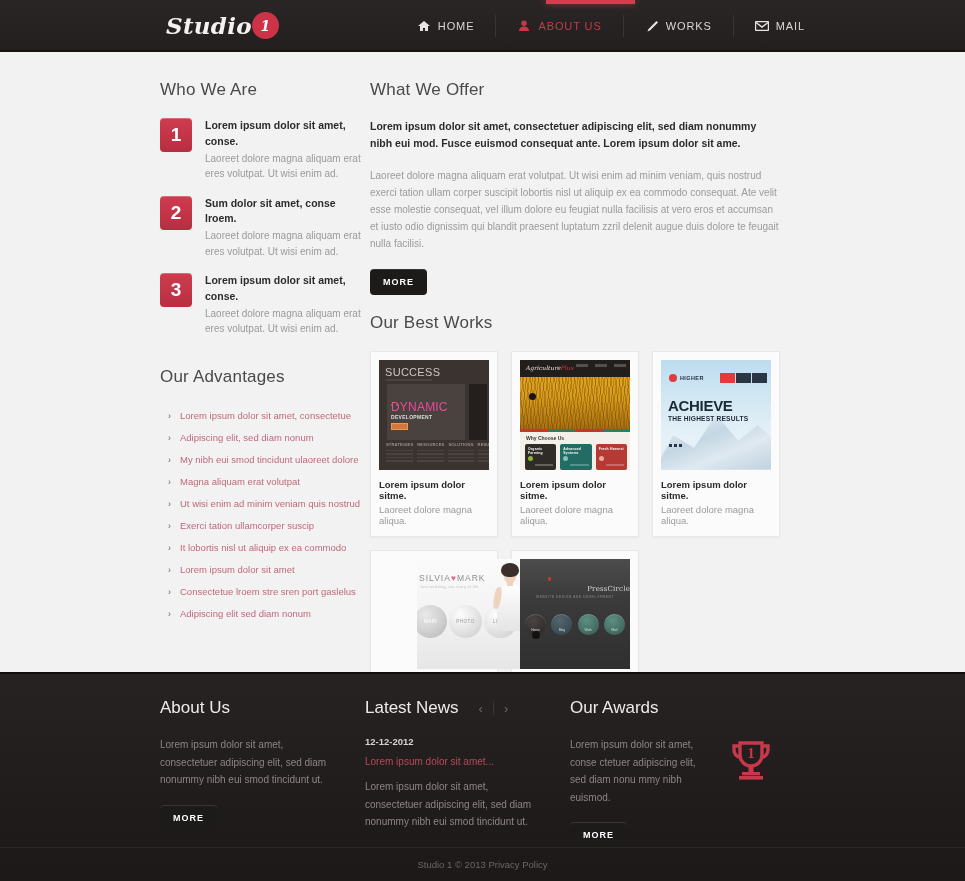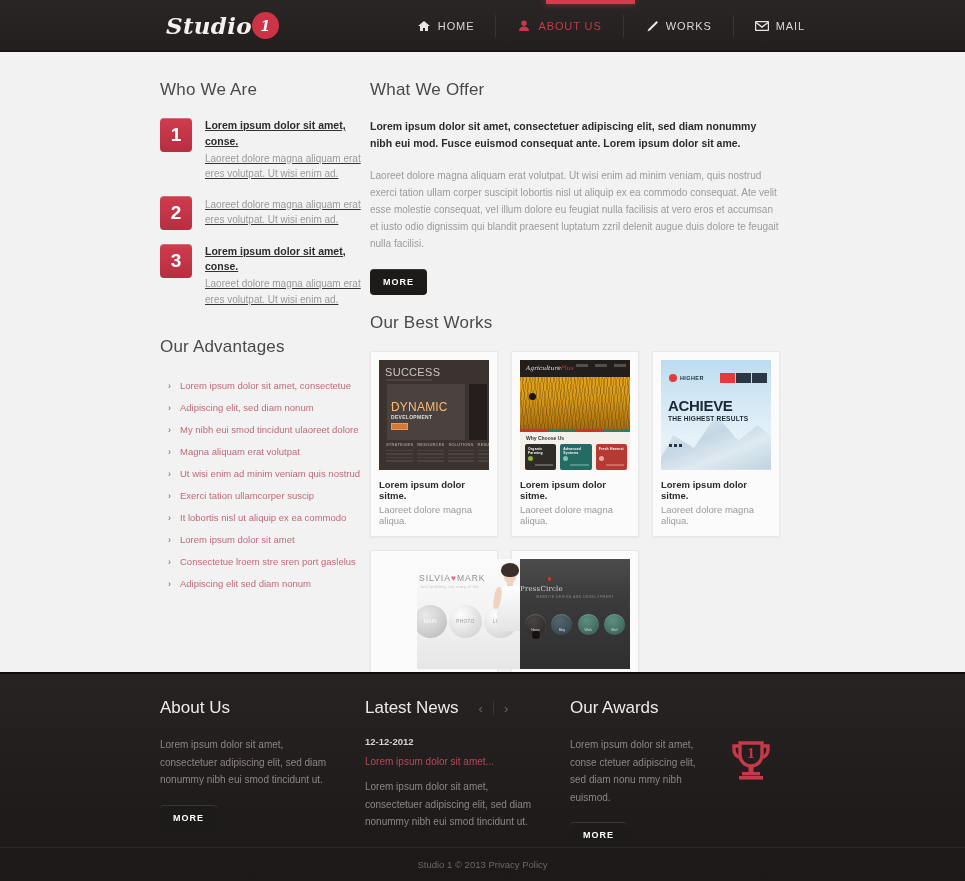--- a/index.html
+++ b/index.html
@@ -70,21 +70,21 @@
 
   
   .wwa-item { display: flex; gap: 13px; margin-bottom: 14px; }
   .wwa-num {
     flex: 0 0 32px; width: 32px; height: 34px; border-radius: 4px;
     background: linear-gradient(180deg,#cf3c4e 0%,#b72e40 100%);
     color: #fff; font-size: 19px; font-weight: bold;
     display: flex; align-items: center; justify-content: center;
     box-shadow: inset 0 1px 0 rgba(255,255,255,.25);
   }
-  .wwa-text { flex: 1; text-decoration: underline; }
+  .wwa-text { flex: 1; }
   .wwa-title { font-size: 10.5px; font-weight: bold; color: #2c2c2c; line-height: 1.5; }
   .wwa-desc { font-size: 10px; color: #9b9b9b; line-height: 1.55; margin-top: 1px; }
 
   
   .offer-lead { font-size: 10.5px; font-weight: bold; color: #2b2b2b; line-height: 1.65; }
   .offer-body { font-size: 10px; color: #9b9b9b; line-height: 1.72; margin-top: 14px; }
   .btn-more {
     display: inline-block; margin-top: 16px;
     background: #1d1a1a; color: #fff;
     font-size: 9px; font-weight: bold; letter-spacing: 1px;
@@ -113,21 +113,21 @@
   .work-thumb { width: 110px; height: 110px; overflow: hidden; position: relative; margin: 0 auto; }
   .work-title { font-size: 9.5px; font-weight: bold; color: #2b2b2b; margin-top: 9px; }
   .work-desc { font-size: 9.5px; color: #9b9b9b; margin-top: 3px; }
 
   
   .t1 { background: #3a3330; }
   .t1 .t1-head { position:absolute; top:6px; left:6px; font-size:11px; color:#cdc6c0; font-weight:300; letter-spacing:.3px;}
   .t1 .t1-sub { position:absolute; top:19px; left:7px; width:46px; height:2px; background:#4c4441;}
   .t1 .t1-hero { position:absolute; top:24px; left:8px; width:78px; height:56px; background:#4a423f;}
   .t1 .t1-side { position:absolute; top:24px; right:2px; width:18px; height:56px; background:#241f1d;}
-  .t1 .t1-dyn { position:absolute; top:40px; left:12px; font-size:12px; color:#fdba74; letter-spacing:.2px;}
+  .t1 .t1-dyn { position:absolute; top:40px; left:12px; font-size:12px; color:#ec4899; letter-spacing:.2px;}
   .t1 .t1-dev { position:absolute; top:54px; left:12px; font-size:5px; color:#ddd; font-weight:bold; letter-spacing:.3px;}
   .t1 .t1-btn { position:absolute; top:63px; left:12px; width:17px; height:7px; background:#d37838; border:1px solid #e89a5c;}
   .t1 .t1-dots { position:absolute; top:32px; left:12px; }
   .t1 .t1-dots i { display:inline-block; width:2px; height:2px; background:#c06a32; margin-right:3px; border-radius:50%;}
   .t1 .t1-cols { position:absolute; bottom:6px; left:7px; right:4px; display:flex; gap:4px;}
   .t1 .t1-cols div { flex:1; }
   .t1 .t1-cols b { display:block; font-size:4px; color:#9a918d; letter-spacing:.2px; margin-bottom:3px;}
   .t1 .t1-cols u { display:block; height:1.5px; background:#4a4340; margin-bottom:2px; text-decoration:none;}
 
   
@@ -187,21 +187,21 @@
   .t4 .t4-circles i:first-child { background: radial-gradient(circle at 35% 30%, #e9e9e9 0%, #cfcfcf 55%, #b4b4b4 100%); color:#fff;}
   .t4 .t4-bride { position:absolute; top:4px; right:0; width:34px; height:68px; }
   .t4 .t4-hair { position:absolute; top:0; left:8px; width:18px; height:14px; border-radius:50% 50% 42% 42%; background:#3b2f2b;}
   .t4 .t4-face { position:absolute; top:7px; left:11px; width:12px; height:13px; border-radius:46%; background:#f0d2c0;}
   .t4 .t4-neck { position:absolute; top:18px; left:14px; width:6px; height:5px; background:#f0d2c0;}
   .t4 .t4-dress { position:absolute; top:21px; left:4px; width:27px; height:47px; background:linear-gradient(180deg,#ffffff 0%,#f1f1f1 50%,#e4e4e4 100%); border-radius:45% 45% 18% 18%;}
   .t4 .t4-arm { position:absolute; top:24px; left:1px; width:7px; height:22px; background:#f0d2c0; border-radius:40%; transform:rotate(10deg);}
 
   
   .t5 { background: linear-gradient(180deg,#4c4c4c 0%,#3b3b3b 35%,#2f2f2f 100%); }
-  .t5 .t5-logo { position:absolute; top:26px; left:0; right:0; text-align:left; font-family:"DejaVu Serif",serif; font-size:7px; color:#d8d8d8; letter-spacing:.2px;}
+  .t5 .t5-logo { position:absolute; top:26px; left:0; right:0; text-align:right; font-family:"DejaVu Serif",serif; font-size:7px; color:#d8d8d8; letter-spacing:.2px;}
   .t5 .t5-tag { position:absolute; top:36px; left:0; right:0; text-align:center; font-size:3.2px; color:#8f8f8f; letter-spacing:.6px;}
   .t5 .t5-circles { position:absolute; top:55px; left:5px; right:5px; display:flex; justify-content:space-between;}
   .t5 .t5-circles i {
     width:21px; height:21px; border-radius:50%;
     display:flex; align-items:flex-end; justify-content:center;
     font-size:3.2px; color:#ddd; font-style:normal; padding-bottom:3px;
     box-shadow: inset 0 1px 0 rgba(255,255,255,.18);
   }
   .t5 .c1 { background: radial-gradient(circle at 40% 30%, #4a4444 0%, #2a2525 100%); }
   .t5 .c2 { background: radial-gradient(circle at 40% 30%, #53666e 0%, #2f4148 100%); }
@@ -303,20 +303,21 @@
           <div class="wwa-item">
             <div class="wwa-num">1</div>
             <div class="wwa-text">
               <div class="wwa-title">Lorem ipsum dolor sit amet, conse.</div>
               <div class="wwa-desc">Laoreet dolore magna aliquam erat eres volutpat. Ut wisi enim ad.</div>
             </div>
           </div>
           <div class="wwa-item">
             <div class="wwa-num">2</div>
             <div class="wwa-text">
+              <div class="wwa-title">Sum dolor sit amet, conse lroem.</div>
               <div class="wwa-desc">Laoreet dolore magna aliquam erat eres volutpat. Ut wisi enim ad.</div>
             </div>
           </div>
           <div class="wwa-item">
             <div class="wwa-num">3</div>
             <div class="wwa-text">
               <div class="wwa-title">Lorem ipsum dolor sit amet, conse.</div>
               <div class="wwa-desc">Laoreet dolore magna aliquam erat eres volutpat. Ut wisi enim ad.</div>
             </div>
           </div>

